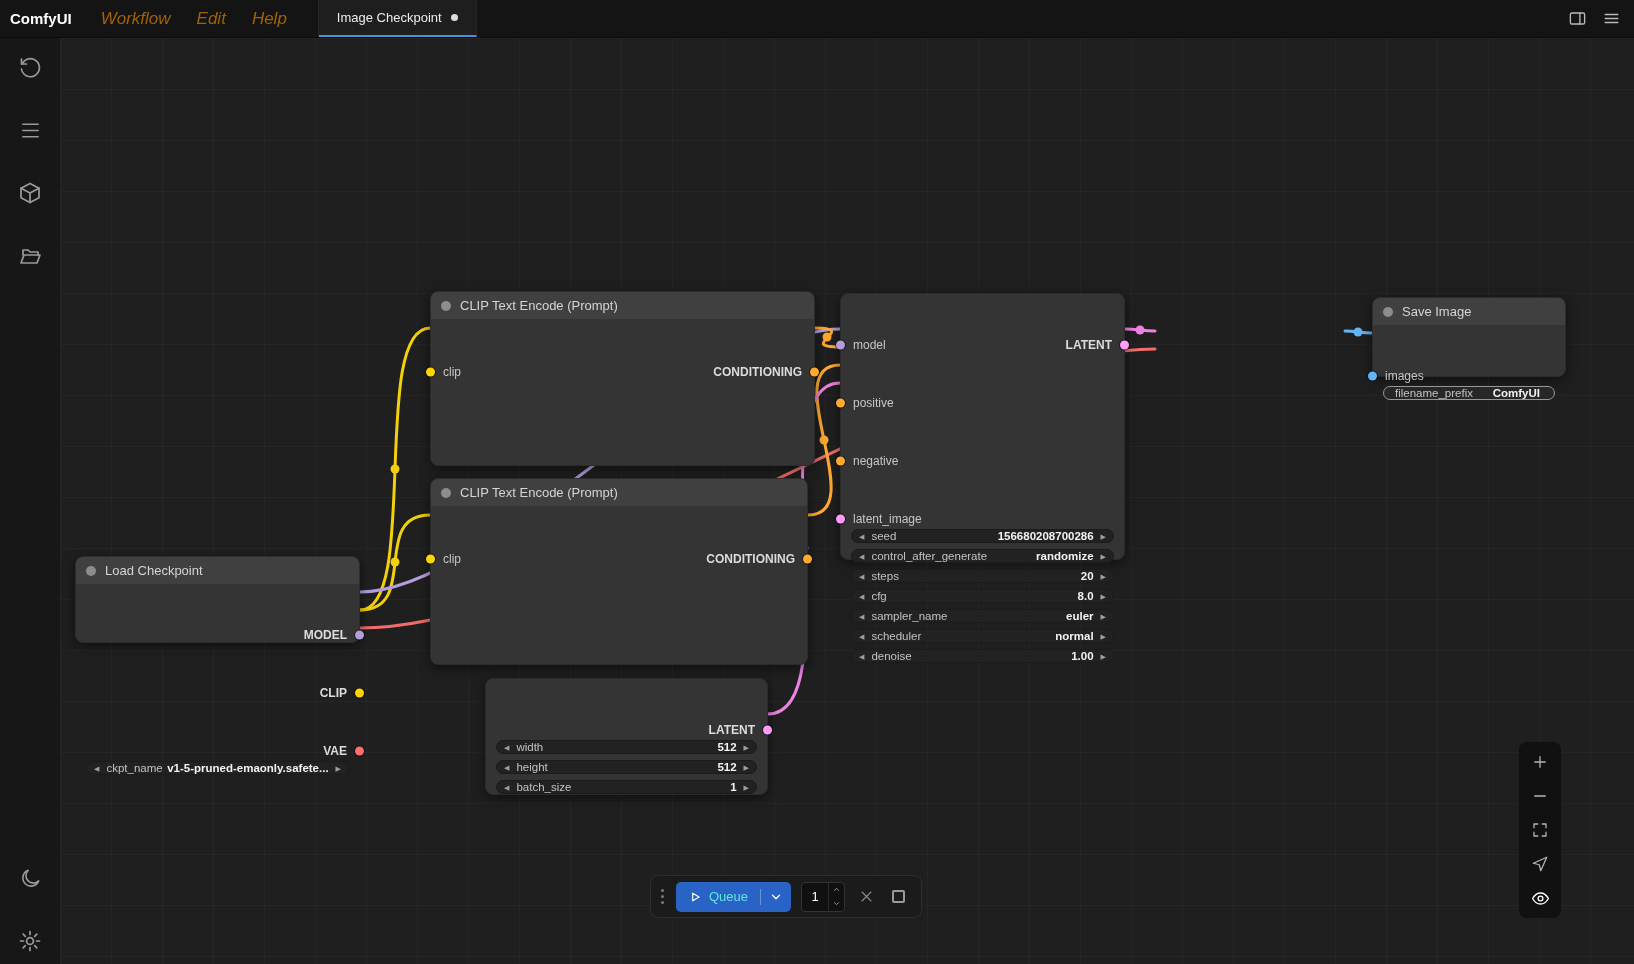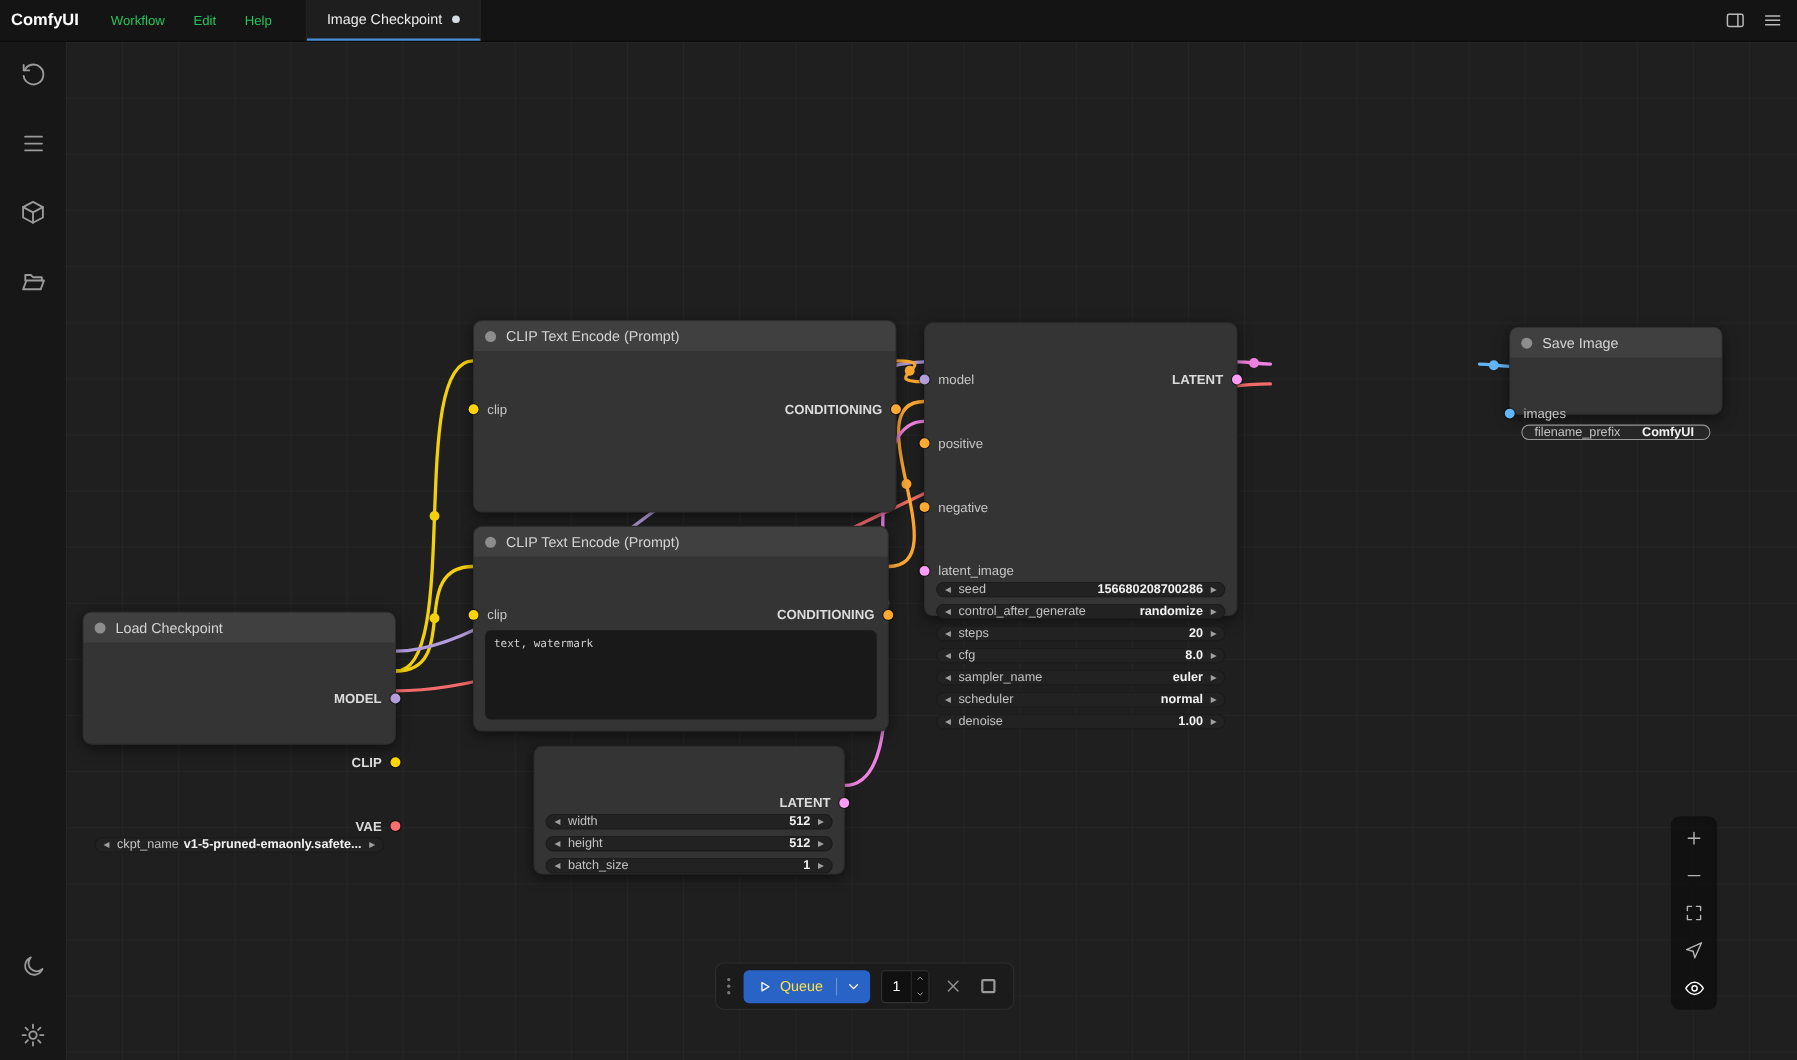--- a/index.html
+++ b/index.html
@@ -4,21 +4,21 @@
 <style>
   * { margin:0; padding:0; box-sizing:border-box; }
   html,body { width:1634px; height:964px; overflow:hidden; background:#1f1f1f;
     font-family:"Liberation Sans", sans-serif; color:#ddd; }
   #app { position:relative; width:1634px; height:964px; }
 
   
   .topbar { position:absolute; top:0; left:0; right:0; height:38px; background:#141414;
     display:flex; align-items:center; z-index:20; border-bottom:1px solid #0a0a0a; }
   .logo { font-weight:bold; font-size:15px; color:#fff; padding:0 16px 0 10px; }
-  .menu-item { font-size:12px; color:#22c55e; padding:0 13px; cursor:default; }
+  .menu-item { font-size:17px; color:#a16207; padding:0 13px; cursor:default;font-style:italic; }
   .tab-strip { margin-left:18px; height:100%; display:flex; border-left:1px solid #262626; }
   .tab { position:relative; display:flex; align-items:center; gap:9px; padding:0 18px;
     background:#1e1e1e; border-right:1px solid #262626; border-bottom:2px solid #4a90d9;
     font-size:13px; color:#ececec; }
   .tab-dot { width:7px; height:7px; border-radius:50%; background:#d7dde5; }
   .topbar-right { margin-left:auto; display:flex; align-items:center; gap:4px; padding-right:8px; }
   .tb-icon { width:30px; height:30px; display:flex; align-items:center; justify-content:center; color:#c0c0c0; }
   svg.ic { stroke:#b9b9b9; fill:none; stroke-width:1.7; stroke-linecap:round; stroke-linejoin:round; }
 
   
@@ -75,21 +75,21 @@
     padding:6px 8px; font-family:"DejaVu Sans Mono", monospace; font-size:10px;
     color:#d2d2d2; line-height:1.35; overflow:hidden; }
 
   
   .queue-bar { position:absolute; left:590px; top:837px; height:43px; z-index:6;
     display:flex; align-items:center; gap:10px; background:#1b1b1b; border:1px solid #2e2e2e;
     border-radius:8px; padding:0 12px 0 8px; }
   .drag-handle { display:flex; flex-direction:column; gap:3px; padding:0 2px; }
   .drag-handle i { width:3px; height:3px; border-radius:50%; background:#7a7a7a; }
   .queue-btn { height:30px; display:flex; align-items:center; background:#2a63c6;
-    border-radius:5px; color:#fde047; font-size:13px; overflow:hidden; }
+    border-radius:5px; color:#5eead4; font-size:13px; overflow:hidden; }
   .qb-main { display:flex; align-items:center; gap:7px; padding:0 12px; }
   .qb-divider { width:1px; height:16px; background:rgba(255,255,255,0.3); }
   .qb-caret { padding:0 8px; display:flex; align-items:center; }
   .batch-box { height:30px; display:flex; align-items:stretch; background:#101010;
     border:1px solid #333; border-radius:4px; overflow:hidden; }
   .batch-num { width:26px; display:flex; align-items:center; justify-content:center;
     color:#fff; font-size:13px; }
   .batch-steppers { width:16px; display:flex; flex-direction:column; border-left:1px solid #2b2b2b; }
   .batch-steppers span { flex:1; display:flex; align-items:center; justify-content:center; }
   .qb-x, .qb-stop { display:flex; align-items:center; justify-content:center; width:22px; height:22px; }
@@ -192,21 +192,21 @@
       <circle class="fd-clip" cx="335" cy="431" r="4.5"></circle>
       <circle class="fd-clip" cx="335" cy="524" r="4.5"></circle>
       <circle class="fd-model" cx="540" cy="422" r="4.5"></circle>
       <circle class="fd-cond" cx="767" cy="299" r="4.5"></circle>
       <circle class="fd-cond" cx="764" cy="402" r="4.5"></circle>
       <circle class="fd-latent" cx="744" cy="510" r="4.5"></circle>
       <circle class="fd-latent" cx="1080" cy="292" r="4.5"></circle>
       <circle class="fd-image" cx="1298" cy="294" r="4.5"></circle>
     </svg>
 
-    <div class="node" style="left:15px; top:518px; width:285px; height:121px;">
+    <div class="node" style="left:15px; top:518px; width:285px; height:87px;">
       <div class="node-header">
         <span class="collapse-dot"></span>
         <span class="node-title">Load Checkpoint</span>
       </div>
       <div class="slot-row">
         <span class="slot-label out">MODEL</span>
         <span class="port out p-model"></span>
       </div>
       <div class="slot-row">
         <span class="slot-label out">CLIP</span>
@@ -241,21 +241,20 @@
       <div class="node-header">
         <span class="collapse-dot"></span>
         <span class="node-title">CLIP Text Encode (Prompt)</span>
       </div>
       <div class="slot-row">
         <span class="port in p-clip"></span>
         <span class="slot-label">clip</span>
         <span class="slot-label out">CONDITIONING</span>
         <span class="port out p-cond"></span>
       </div>
-      <div class="node-text">text, watermark</div>
     </div>
 
     <div class="node" style="left:425px; top:640px; width:283px; height:117px;">
       <div class="slot-row">
         <span class="slot-label out">LATENT</span>
         <span class="port out p-latent"></span>
       </div>
       <div class="widget">
         <span class="arr"></span>
         <span class="wlabel">width</span>

